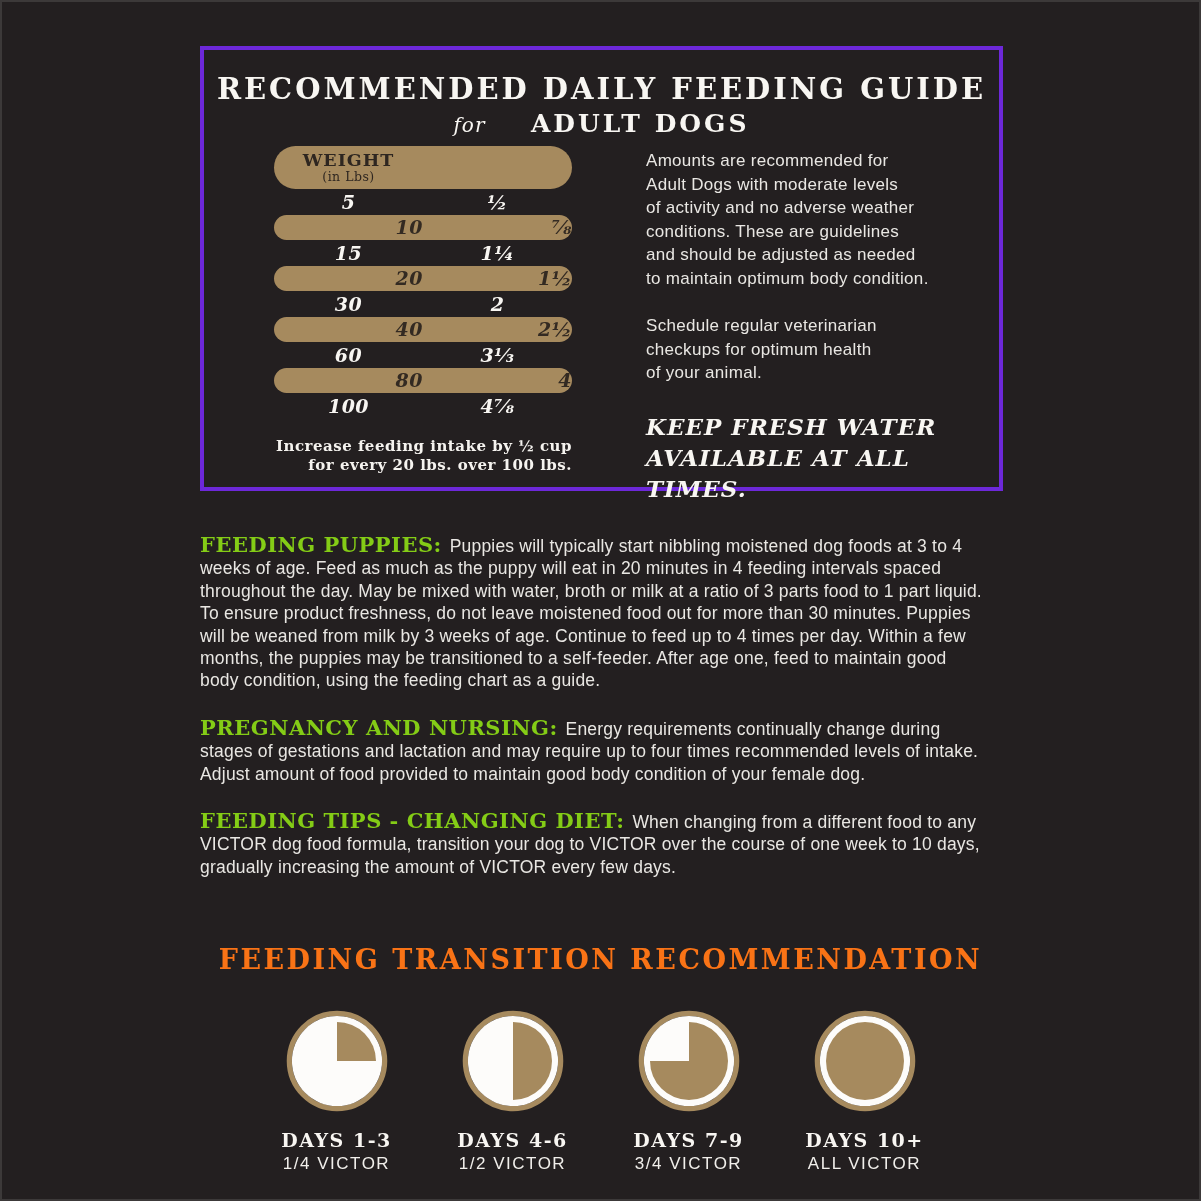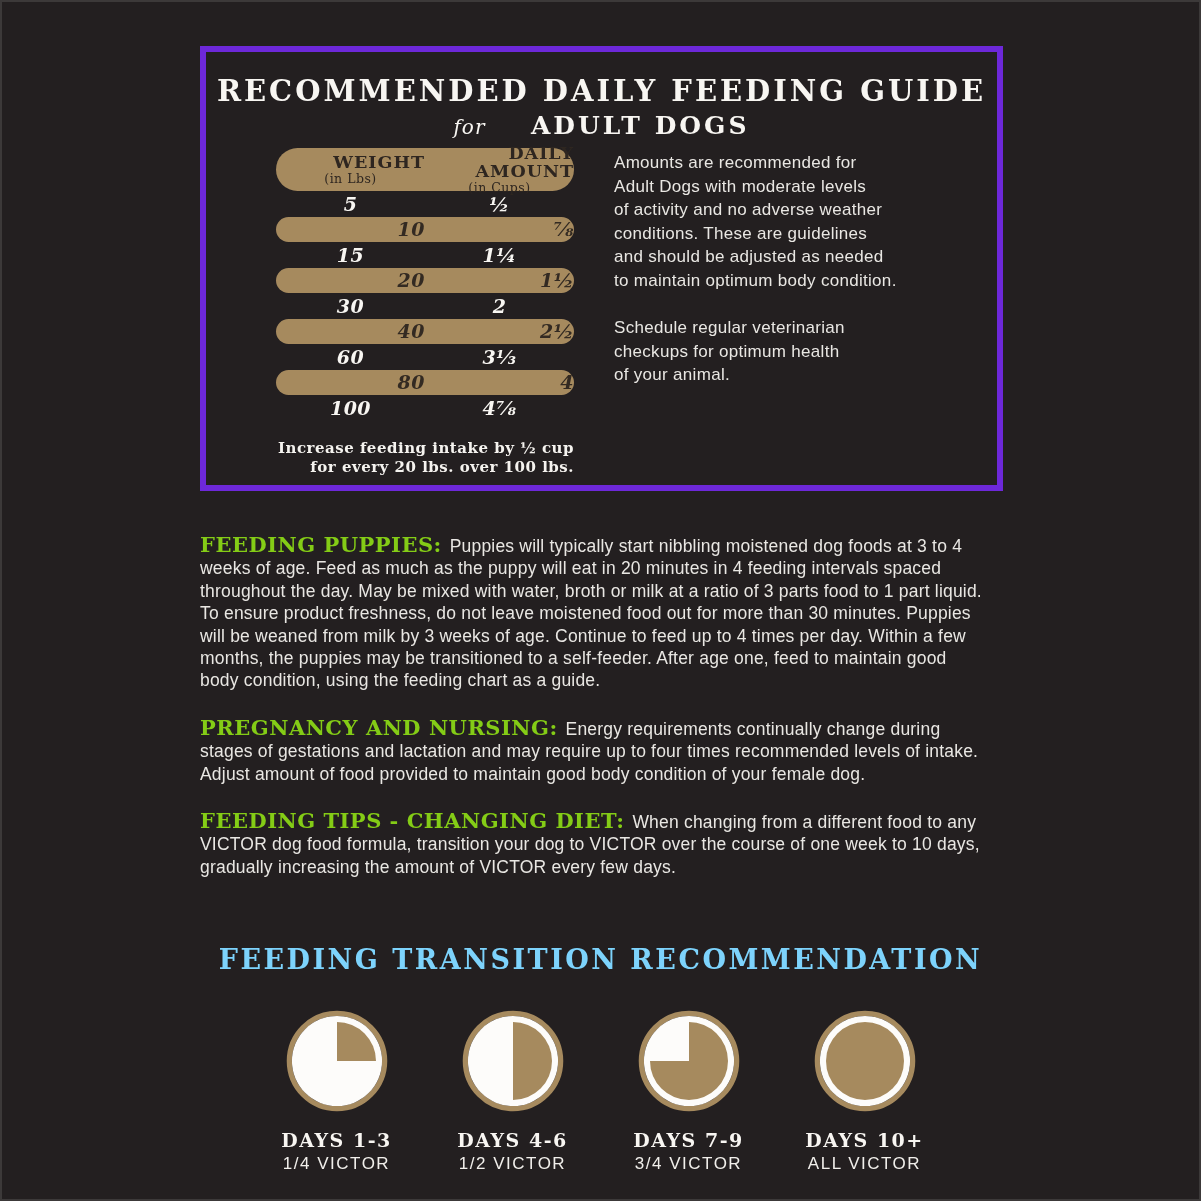--- a/index.html
+++ b/index.html
@@ -13,21 +13,21 @@
   }
   .canvas {
     position:absolute; inset:0;
     box-shadow: inset 0 0 0 2px rgba(150,148,145,0.22);
   }
 
   
   .guide-box {
     position:absolute; left:200px; top:46px;
     width:803px; height:445px;
-    border:6px solid #6d28d9;
+    border:4px solid #6d28d9;
     padding-top:24px;
   }
   .guide-title {
     font-family:"DejaVu Serif", serif;
     font-weight:bold; font-size:29px; letter-spacing:3px;
     color:#f8f6f2; text-align:center; line-height:1.1;
   }
   .guide-subtitle { text-align:center; margin-top:3px; color:#f8f6f2; }
   .guide-subtitle .for {
     font-family:"DejaVu Serif", serif; font-style:italic; font-size:20px; letter-spacing:1px;
@@ -35,38 +35,38 @@
   .guide-subtitle .sub-main {
     font-family:"DejaVu Serif", serif; font-weight:bold; font-size:25px; letter-spacing:3px;margin-left:41px;
   }
 
   
   .table-col { position:absolute; left:70px; top:96px; width:298px; }
   .pill { background:var(--tan,#a68a5e); border-radius:999px; }
   .thead { display:flex; height:43px; align-items:center; }
   .thead .cell { width:50%; text-align:center; color:#2e2620; }
   .thead .h {
-    font-family:"DejaVu Serif", serif; font-weight:bold; font-size:17.5px; letter-spacing:1px; line-height:1.05;text-align:right;
+    font-family:"DejaVu Serif", serif; font-weight:bold; font-size:17.5px; letter-spacing:1px; line-height:1.05;
   }
   .thead .hs { font-family:"DejaVu Serif", serif; font-size:12.5px; letter-spacing:0.5px; }
   .trow { display:flex; height:25.5px; align-items:center; }
   .trow .cell {
     width:50%; text-align:center;
     font-family:"DejaVu Serif", serif; font-weight:bold; font-style:italic; font-size:19px;
     color:#f8f6f2; letter-spacing:0.5px;
   }
   .trow.highlight .cell { color:#332a22;text-align:right; }
   .table-footnote {
     margin-top:18px; text-align:right; white-space:pre-line;
     font-family:"DejaVu Serif", serif; font-weight:bold; font-size:15px; line-height:19px;
     letter-spacing:0.5px; color:#f5f3ef;
   }
 
   
-  .notes-col { position:absolute; left:408px; top:99px; width:350px; }
+  .notes-col { position:absolute; left:442px; top:99px; width:350px; }
   .note {
     white-space:pre-line; font-size:17px; line-height:23.5px;
     letter-spacing:0.3px; color:#e9e7e3;
   }
   .note + .note { margin-top:24px; }
   .water-note {
     margin-top:26px; white-space:pre-line;
     font-family:"DejaVu Serif", serif; font-weight:bold; font-style:italic;
     font-size:23px; line-height:31px; letter-spacing:1px; color:#f8f6f2;
   }
@@ -76,21 +76,21 @@
   .section { margin-bottom:25px; font-size:17.5px; line-height:22.4px; letter-spacing:0.2px; color:#e9e7e3; }
   .sec-h {
     font-family:"DejaVu Serif", serif; font-weight:bold; font-size:21px;
     letter-spacing:0.5px; color:#84cc16;
   }
 
   
   .transition { position:absolute; left:0; top:944px; width:1201px; text-align:center; }
   .transition-title {
     font-family:"DejaVu Serif", serif; font-weight:bold; font-size:27px;
-    letter-spacing:2.5px; color:#7dd3fc;
+    letter-spacing:2.5px; color:#f97316;
   }
   .steps { display:flex; justify-content:center; gap:44px; margin-top:34px; }
   .step { width:132px; }
   .step svg { width:104px; height:104px; display:block; margin:0 auto; }
   .step .days {
     margin-top:16px; font-family:"DejaVu Serif", serif; font-weight:bold;
     font-size:19px; letter-spacing:1.5px; color:#f8f6f2;
   }
   .step .amt { margin-top:3px; font-size:17px; letter-spacing:1.5px; color:#f1efeb; }
 </style>
@@ -104,24 +104,20 @@
     <div class="guide-subtitle">
       <span class="for">for</span>
       <span class="sub-main">ADULT DOGS</span>
     </div>
 
     <div class="table-col">
       <div class="thead pill">
         <div class="cell">
           <div class="h">WEIGHT</div>
           <div class="hs">(in Lbs)</div>
-        </div>
-        <div class="cell">
-          <div class="h">DAILY AMOUNT</div>
-          <div class="hs">(in Cups)</div>
         </div>
       </div>
       <div id="table-rows">
           <div class="trow">
             <div class="cell">5</div>
             <div class="cell">½</div>
           </div>
           <div class="trow highlight pill">
             <div class="cell">10</div>
             <div class="cell">⅞</div>
@@ -162,20 +158,22 @@
     <div class="notes-col">
       <p class="note">Amounts are recommended for
 Adult Dogs with moderate levels
 of activity and no adverse weather
 conditions. These are guidelines
 and should be adjusted as needed
 to maintain optimum body condition.</p>
       <p class="note">Schedule regular veterinarian
 checkups for optimum health
 of your animal.</p>
+      <p class="water-note">KEEP FRESH WATER
+AVAILABLE AT ALL TIMES.</p>
     </div>
   </section>
 
   <section class="sections" id="text-sections">
       <p class="section"><span class="sec-h">FEEDING PUPPIES: </span><span class="sec-b">Puppies will typically start nibbling moistened dog foods at 3 to 4 weeks of age. Feed as much as the puppy will eat in 20 minutes in 4 feeding intervals spaced throughout the day. May be mixed with water, broth or milk at a ratio of 3 parts food to 1 part liquid. To ensure product freshness, do not leave moistened food out for more than 30 minutes. Puppies will be weaned from milk by 3 weeks of age. Continue to feed up to 4 times per day. Within a few months, the puppies may be transitioned to a self-feeder. After age one, feed to maintain good body condition, using the feeding chart as a guide.</span></p>
       <p class="section"><span class="sec-h">PREGNANCY AND NURSING: </span><span class="sec-b">Energy requirements continually change during stages of gestations and lactation and may require up to four times recommended levels of intake. Adjust amount of food provided to maintain good body condition of your female dog.</span></p>
       <p class="section"><span class="sec-h">FEEDING TIPS - CHANGING DIET: </span><span class="sec-b">When changing from a different food to any VICTOR dog food formula, transition your dog to VICTOR over the course of one week to 10 days, gradually increasing the amount of VICTOR every few days.</span></p>
     </section>
 
   <section class="transition">

